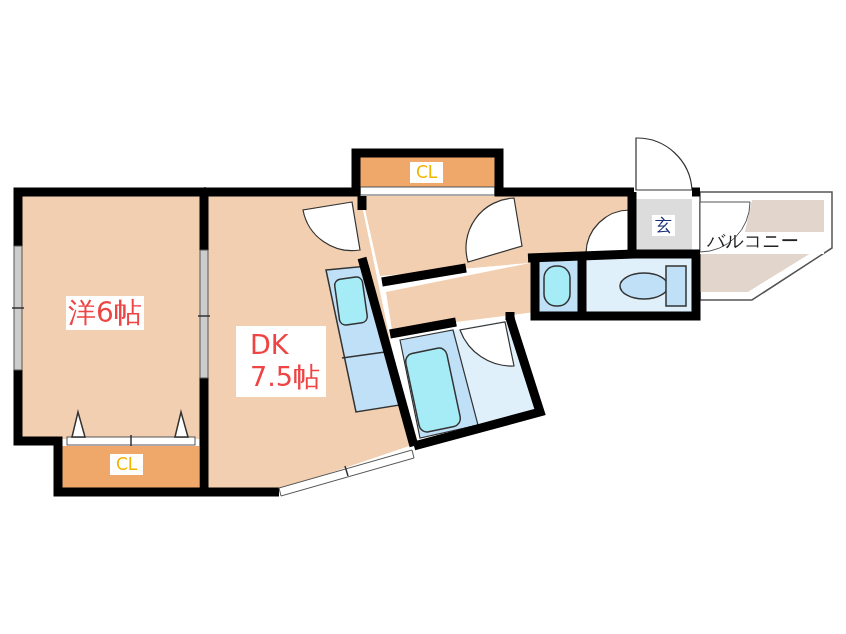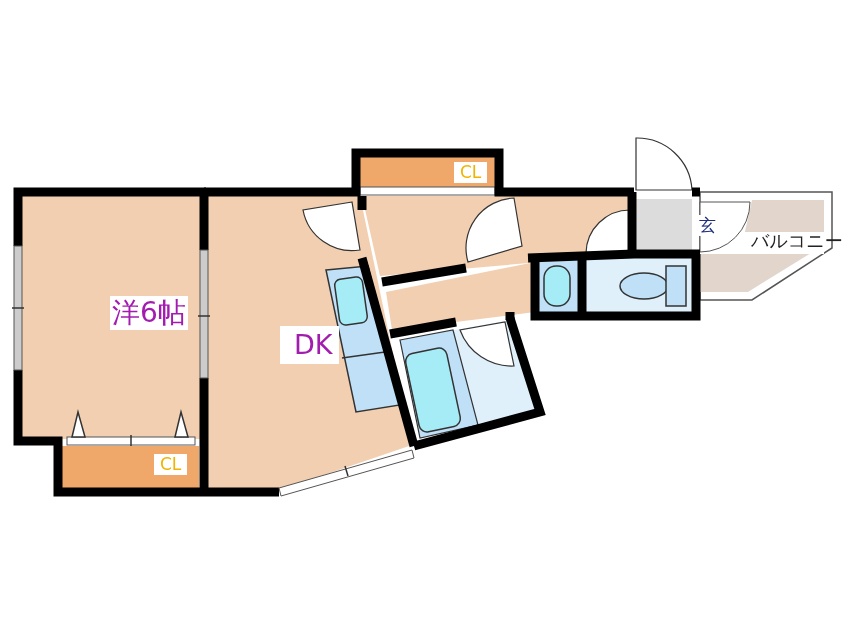--- a/index.html
+++ b/index.html
@@ -1,19 +1,19 @@
 <!DOCTYPE html>
 <html><head>
 <meta charset="utf-8">
 <style>
   html, body { margin: 0; padding: 0; background: #ffffff; }
   body { width: 846px; height: 634px; overflow: hidden; position: relative; font-family: "DejaVu Sans", sans-serif; }
   #plan { position: absolute; left: 0; top: 0; width: 846px; height: 634px; }
-  .lbl { position: absolute; background: #ffffff; line-height: 1; white-space: nowrap; margin-left: 44px; }
-  .room-lbl { color: #a21caf; font-family: "DejaVu Sans", sans-serif; }
+  .lbl { position: absolute; background: #ffffff; line-height: 1; white-space: nowrap; }
+  .room-lbl { color: #ef4444; font-family: "DejaVu Sans", sans-serif; }
   .cl-lbl { color: #f0b400; font-family: "DejaVu Sans", sans-serif; font-size: 17px; padding: 2px 6px; }
   .entry-lbl { color: #1c2f7a; font-size: 17px; background: #ffffff; padding: 2px 3px; }
   .balcony-lbl { color: #222222; font-size: 18px; background: transparent; }
 </style>
 </head>
 <body>
 
 <svg id="plan" viewBox="0 0 846 634" xmlns="http://www.w3.org/2000/svg">
 
   <rect x="20" y="196" width="183" height="243" fill="#f2cfb0"></rect>
@@ -91,20 +91,21 @@
     <line x1="198" y1="316" x2="210" y2="316" stroke="#333" stroke-width="1.5"></line>
   </g>
   <polygon points="279,488 412,450 414,458 281,496" fill="#ffffff" stroke="#555" stroke-width="1"></polygon>
   <line x1="345" y1="466" x2="348" y2="476" stroke="#333" stroke-width="1.5"></line>
 </svg>
 
 <div class="lbl room-lbl" style="left:66px; top:296px; font-size:28px; padding:3px 2px;">洋6帖</div>
 
 <div class="lbl room-lbl" style="left:236px; top:326px; font-size:27px; padding:3px 6px 3px 14px; line-height:1.2;">
   <div>DK</div>
+  <div>7.5帖</div>
 </div>
 
 <div class="lbl cl-lbl" style="left:410px; top:162px;">CL</div>
 
 <div class="lbl cl-lbl" style="left:110px; top:454px;">CL</div>
 
 <div class="lbl entry-lbl" style="left:652px; top:215px;">玄</div>
 
 <div class="lbl balcony-lbl" style="left:707px; top:232px;">バルコニー</div>
 

